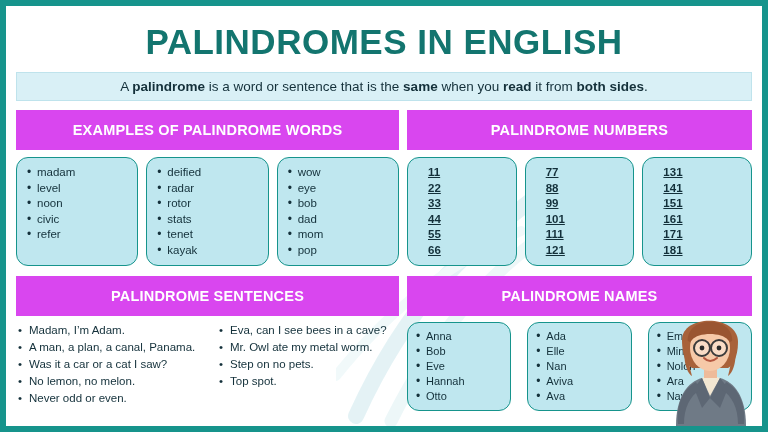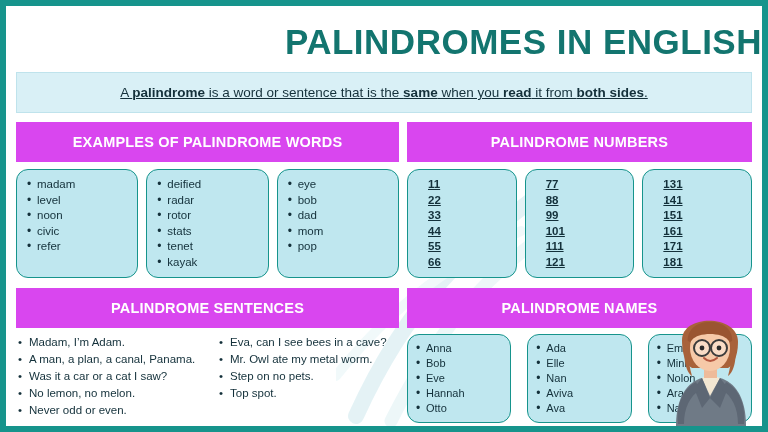--- a/index.html
+++ b/index.html
@@ -17,40 +17,39 @@
     background:#ffffff;
     overflow:hidden;
   }
   
   .swoosh{
     position:absolute;
     pointer-events:none;
     opacity:.55;
   }
   .title{
-    text-align:right;
+    text-align:center;
     font-size:35px;
     font-weight:bold;
     color:#13756f;
     letter-spacing:.5px;
     margin:16px 0 10px 0;
     position:relative;
     z-index:2;
   }
   .subtitle-band{
     margin:0 10px;
     background:#d9f0f6;
     border:1px solid #bfe3ec;
-    padding:12px 6px;
+    padding:6px 6px;
     text-align:center;
     font-size:13.5px;
     color:#14303a;
     position:relative;
     z-index:2;
-    text-decoration:underline;
   }
   .columns{
     display:flex;
     gap:8px;
     padding:9px 10px 0 10px;
     position:relative;
     z-index:2;
     box-sizing:border-box;
   }
   .col-left{width:383px;}
@@ -178,20 +177,21 @@
             <li>deified</li>
             <li>radar</li>
             <li>rotor</li>
             <li>stats</li>
             <li>tenet</li>
             <li>kayak</li>
           </ul>
         </div>
         <div class="card">
           <ul>
+            <li>wow</li>
             <li>eye</li>
             <li>bob</li>
             <li>dad</li>
             <li>mom</li>
             <li>pop</li>
           </ul>
         </div>
       </div>
     </div>
 

